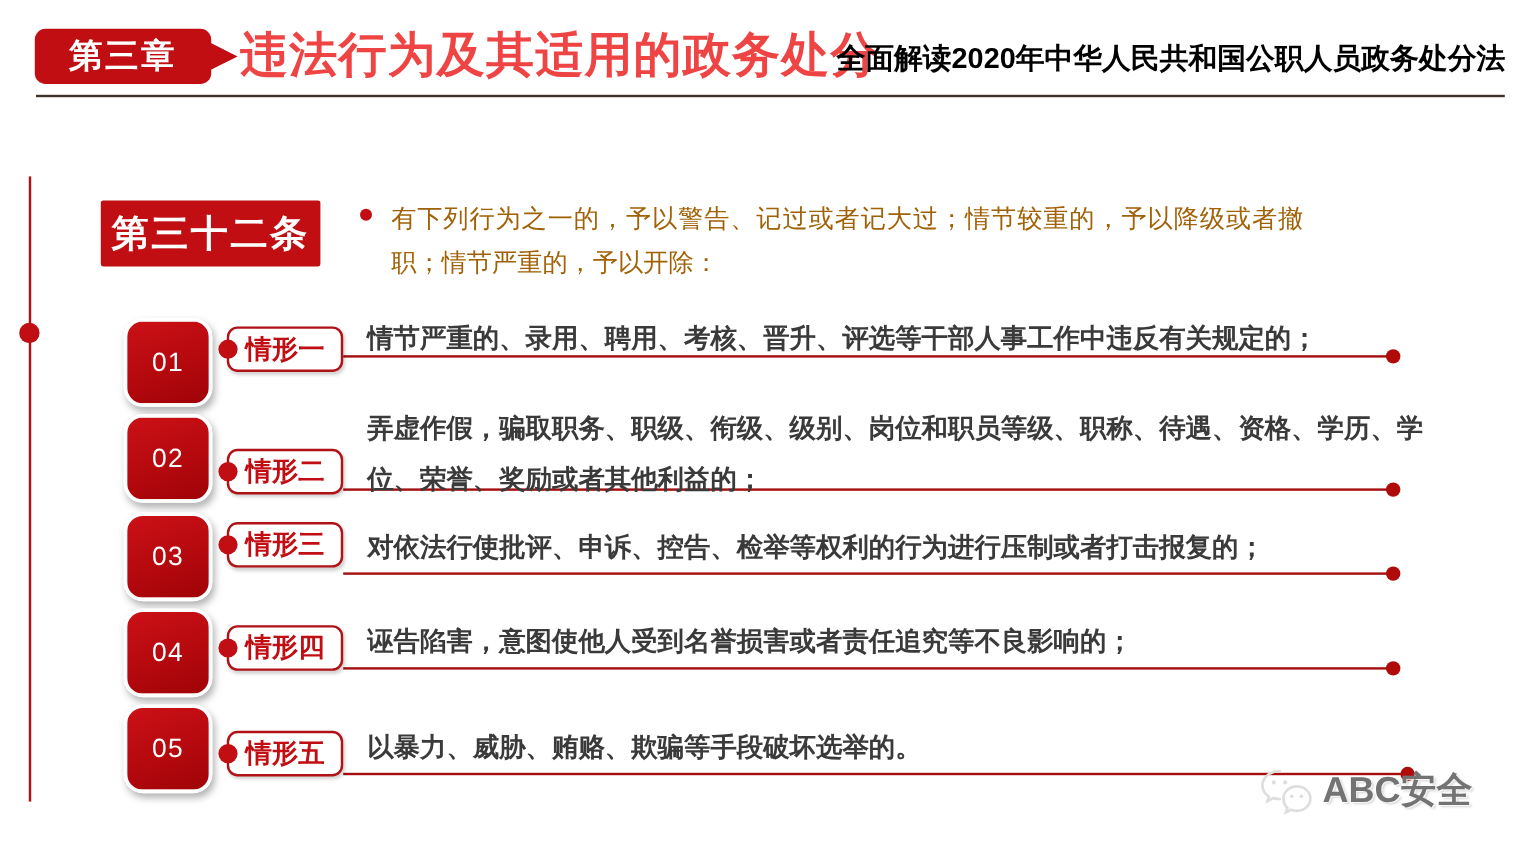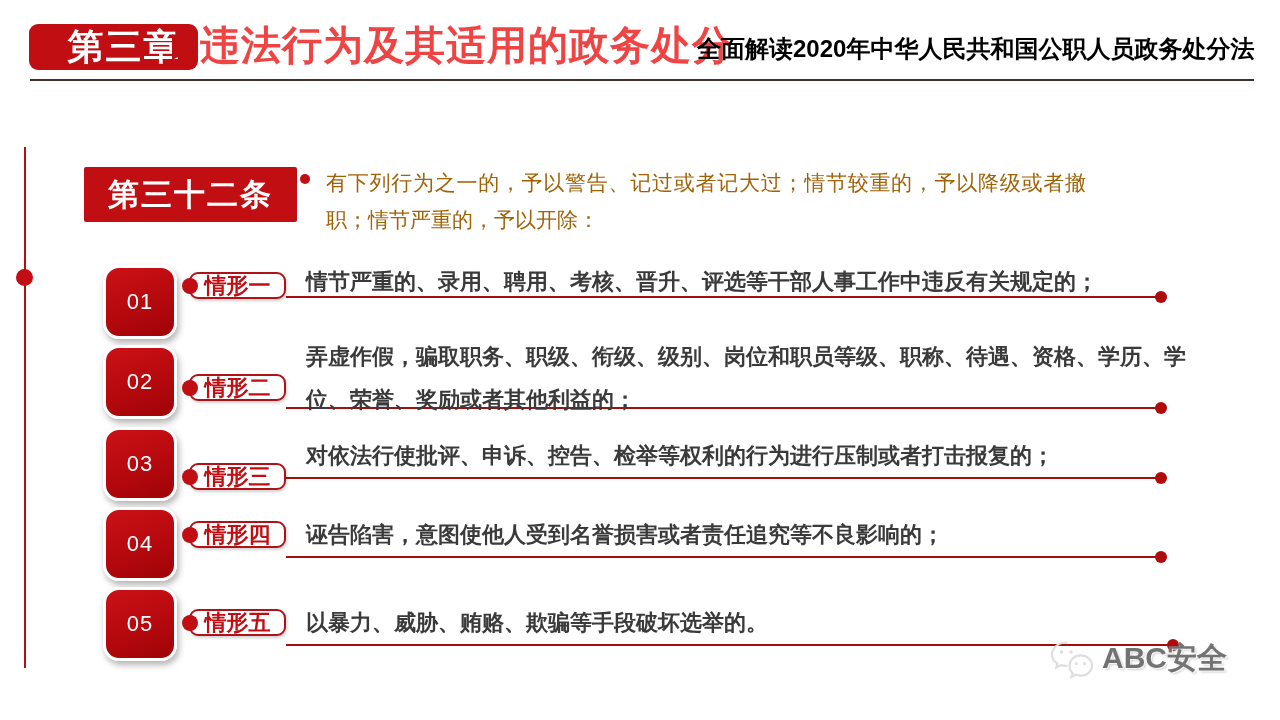--- a/index.html
+++ b/index.html
@@ -3,22 +3,22 @@
 <meta charset="utf-8">
 <style>
   html,body{margin:0;padding:0;background:#888;}
   #slide{
     position:relative;width:1280px;height:720px;background:#ffffff;
     overflow:hidden;font-family:"Liberation Sans","DejaVu Sans",sans-serif;
   }
   
   .chapter-badge{
     position:absolute;left:29px;top:24px;width:147px;height:46px;
-    background:#c00e13;border-radius:9px;color:#fff;font-size:36px;font-weight:bold;
-    display:flex;align-items:center;justify-content:center;letter-spacing:2px;padding-left:22px;
+    background:#c00e13;border-radius:9px;color:#fff;font-size:28px;font-weight:bold;
+    display:flex;align-items:center;justify-content:center;letter-spacing:2px;
   }
   .chapter-badge::after{
     content:"";position:absolute;left:143px;top:10px;width:0;height:0;
     border-left:26px solid #c00e13;border-top:13px solid transparent;border-bottom:13px solid transparent;
   }
   .slide-title{
     position:absolute;left:200px;top:18px;color:#ef4444;
     font-size:40px;font-weight:900;letter-spacing:1px;white-space:nowrap;
   }
   .slide-subtitle{
@@ -26,40 +26,40 @@
     font-size:24px;font-weight:bold;white-space:nowrap;
   }
   .header-divider{
     position:absolute;left:30px;top:79px;width:1224px;height:2px;background:#40302c;
   }
   
   .timeline-line{position:absolute;left:24px;top:147px;width:2px;height:521px;background:#b40e12;}
   .timeline-dot{position:absolute;left:16px;top:269px;width:17px;height:17px;border-radius:50%;background:#c00e13;}
   
   .article-label{
-    position:absolute;left:84px;top:167px;width:213px;height:55px;background:#c00e13;
+    position:absolute;left:84px;top:167px;width:183px;height:55px;background:#c00e13;
     color:#fff;font-size:31px;font-weight:bold;display:flex;align-items:center;justify-content:center;
     letter-spacing:2px;border-radius:2px;
   }
   .intro-bullet{position:absolute;left:300px;top:174px;width:10px;height:10px;border-radius:50%;background:#c00e13;}
   .intro-text{
     position:absolute;left:326px;top:164px;width:760px;
     font-size:21px;line-height:37px;color:#a16207;text-align:justify;
   }
   
   .row{position:absolute;left:0;width:1280px;height:80px;}
   .num-badge{
     position:absolute;left:103px;top:0;width:74px;height:74px;border-radius:16px;
     background:linear-gradient(160deg,#cb1117 0%,#b3080d 60%,#9e0307 100%);
     border:3px solid #fff;box-sizing:border-box;
     box-shadow:2px 4px 6px rgba(90,90,90,.45);
     color:#fff;font-size:22px;display:flex;align-items:center;justify-content:center;letter-spacing:1px;
   }
   .tag{
-    position:absolute;left:189px;width:97px;height:27px;background:#fff;
+    position:absolute;left:189px;width:97px;height:38px;background:#fff;
     border:2px solid #b11217;border-radius:9px;box-sizing:border-box;
     box-shadow:1px 2px 3px rgba(0,0,0,.18);
     display:flex;align-items:center;justify-content:center;
     color:#c00e13;font-size:22px;font-weight:bold;z-index:2;
   }
   .tag::before{
     content:"";position:absolute;left:-9px;top:50%;margin-top:-8px;
     width:16px;height:16px;border-radius:50%;background:#c00e13;
   }
   .underline{
@@ -68,21 +68,21 @@
   .underline::after{
     content:"";position:absolute;right:-5px;top:-7px;width:12px;height:12px;border-radius:50%;background:#b00b0b;
   }
   .item-text{
     position:absolute;left:306px;width:884px;color:#3a3a3a;
     font-size:22px;font-weight:bold;line-height:43px;z-index:1;
   }
   
   .r1 .tag{top:7px}  .r1 .underline{top:31px} .r1 .item-text{top:-5px}
   .r2 .tag{top:29px} .r2 .underline{top:62px} .r2 .item-text{top:-10px}
-  .r3 .tag{top:36px} .r3 .underline{top:50px} .r3 .item-text{top:7px}
+  .r3 .tag{top:8px} .r3 .underline{top:50px} .r3 .item-text{top:7px}
   .r4 .tag{top:14px} .r4 .underline{top:49px} .r4 .item-text{top:6px}
   .r5 .tag{top:22px} .r5 .underline{top:57px;width:888px} .r5 .item-text{top:14px}
   
   .watermark{
     position:absolute;left:1048px;top:638px;display:flex;align-items:center;gap:6px;
     color:#737373;font-size:30px;font-weight:bold;
     text-shadow:1px 1px 1px rgba(255,255,255,.9),2px 2px 2px rgba(0,0,0,.18);
     z-index:3;
   }
 </style>

